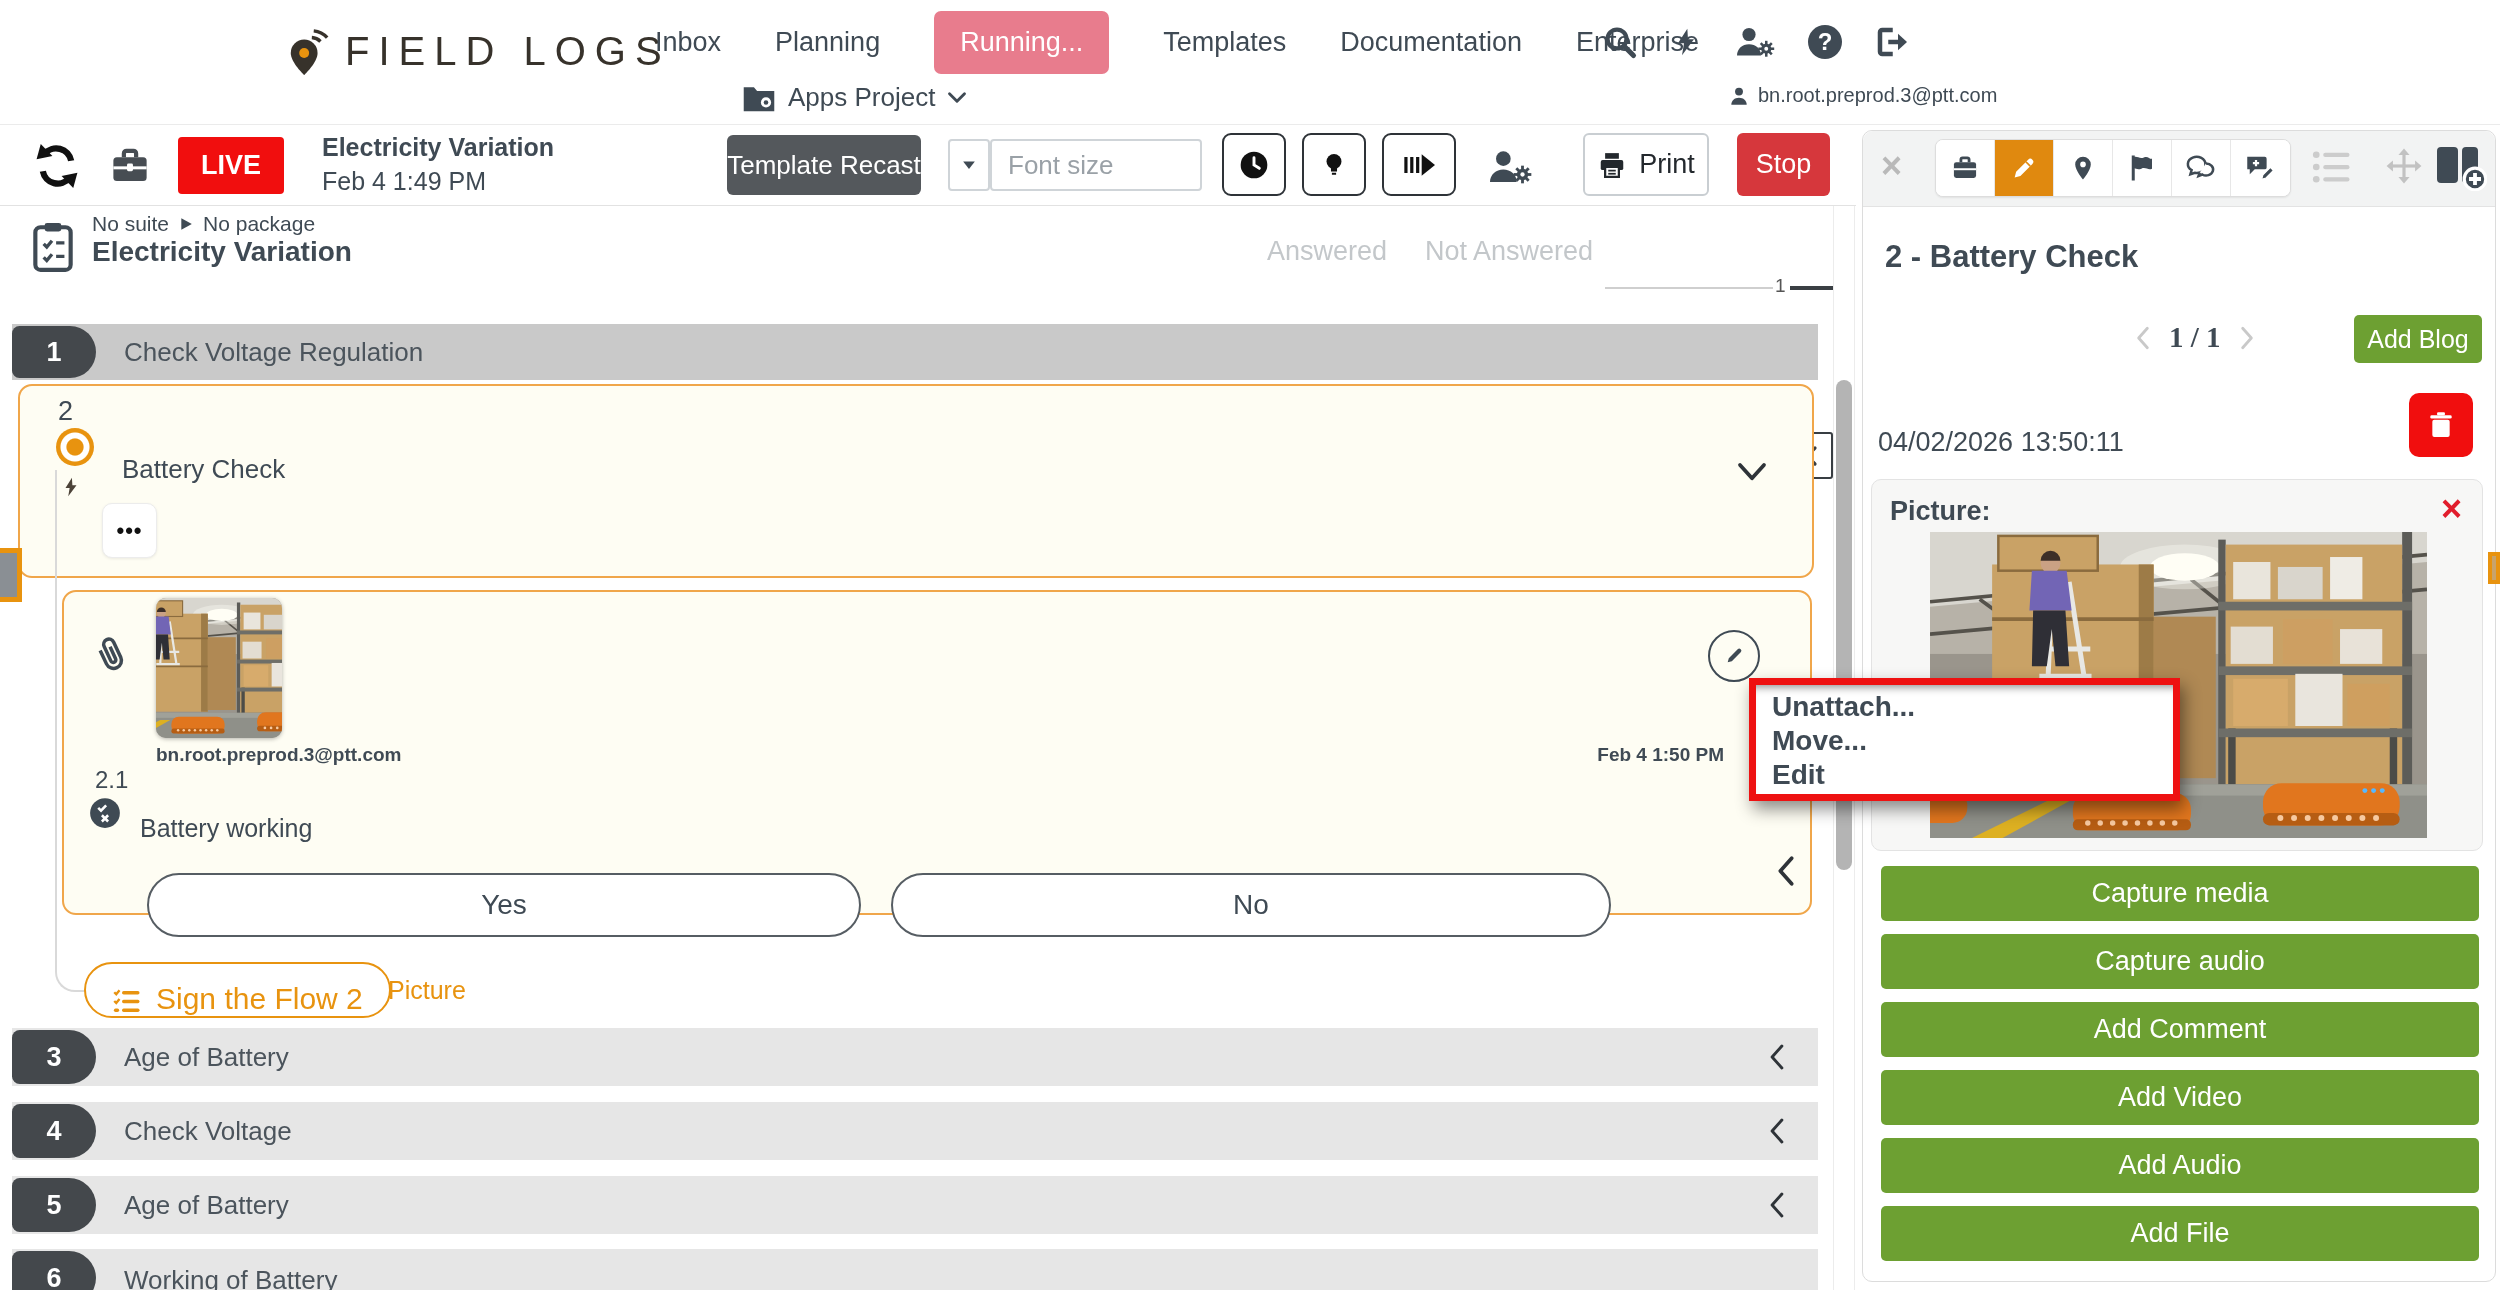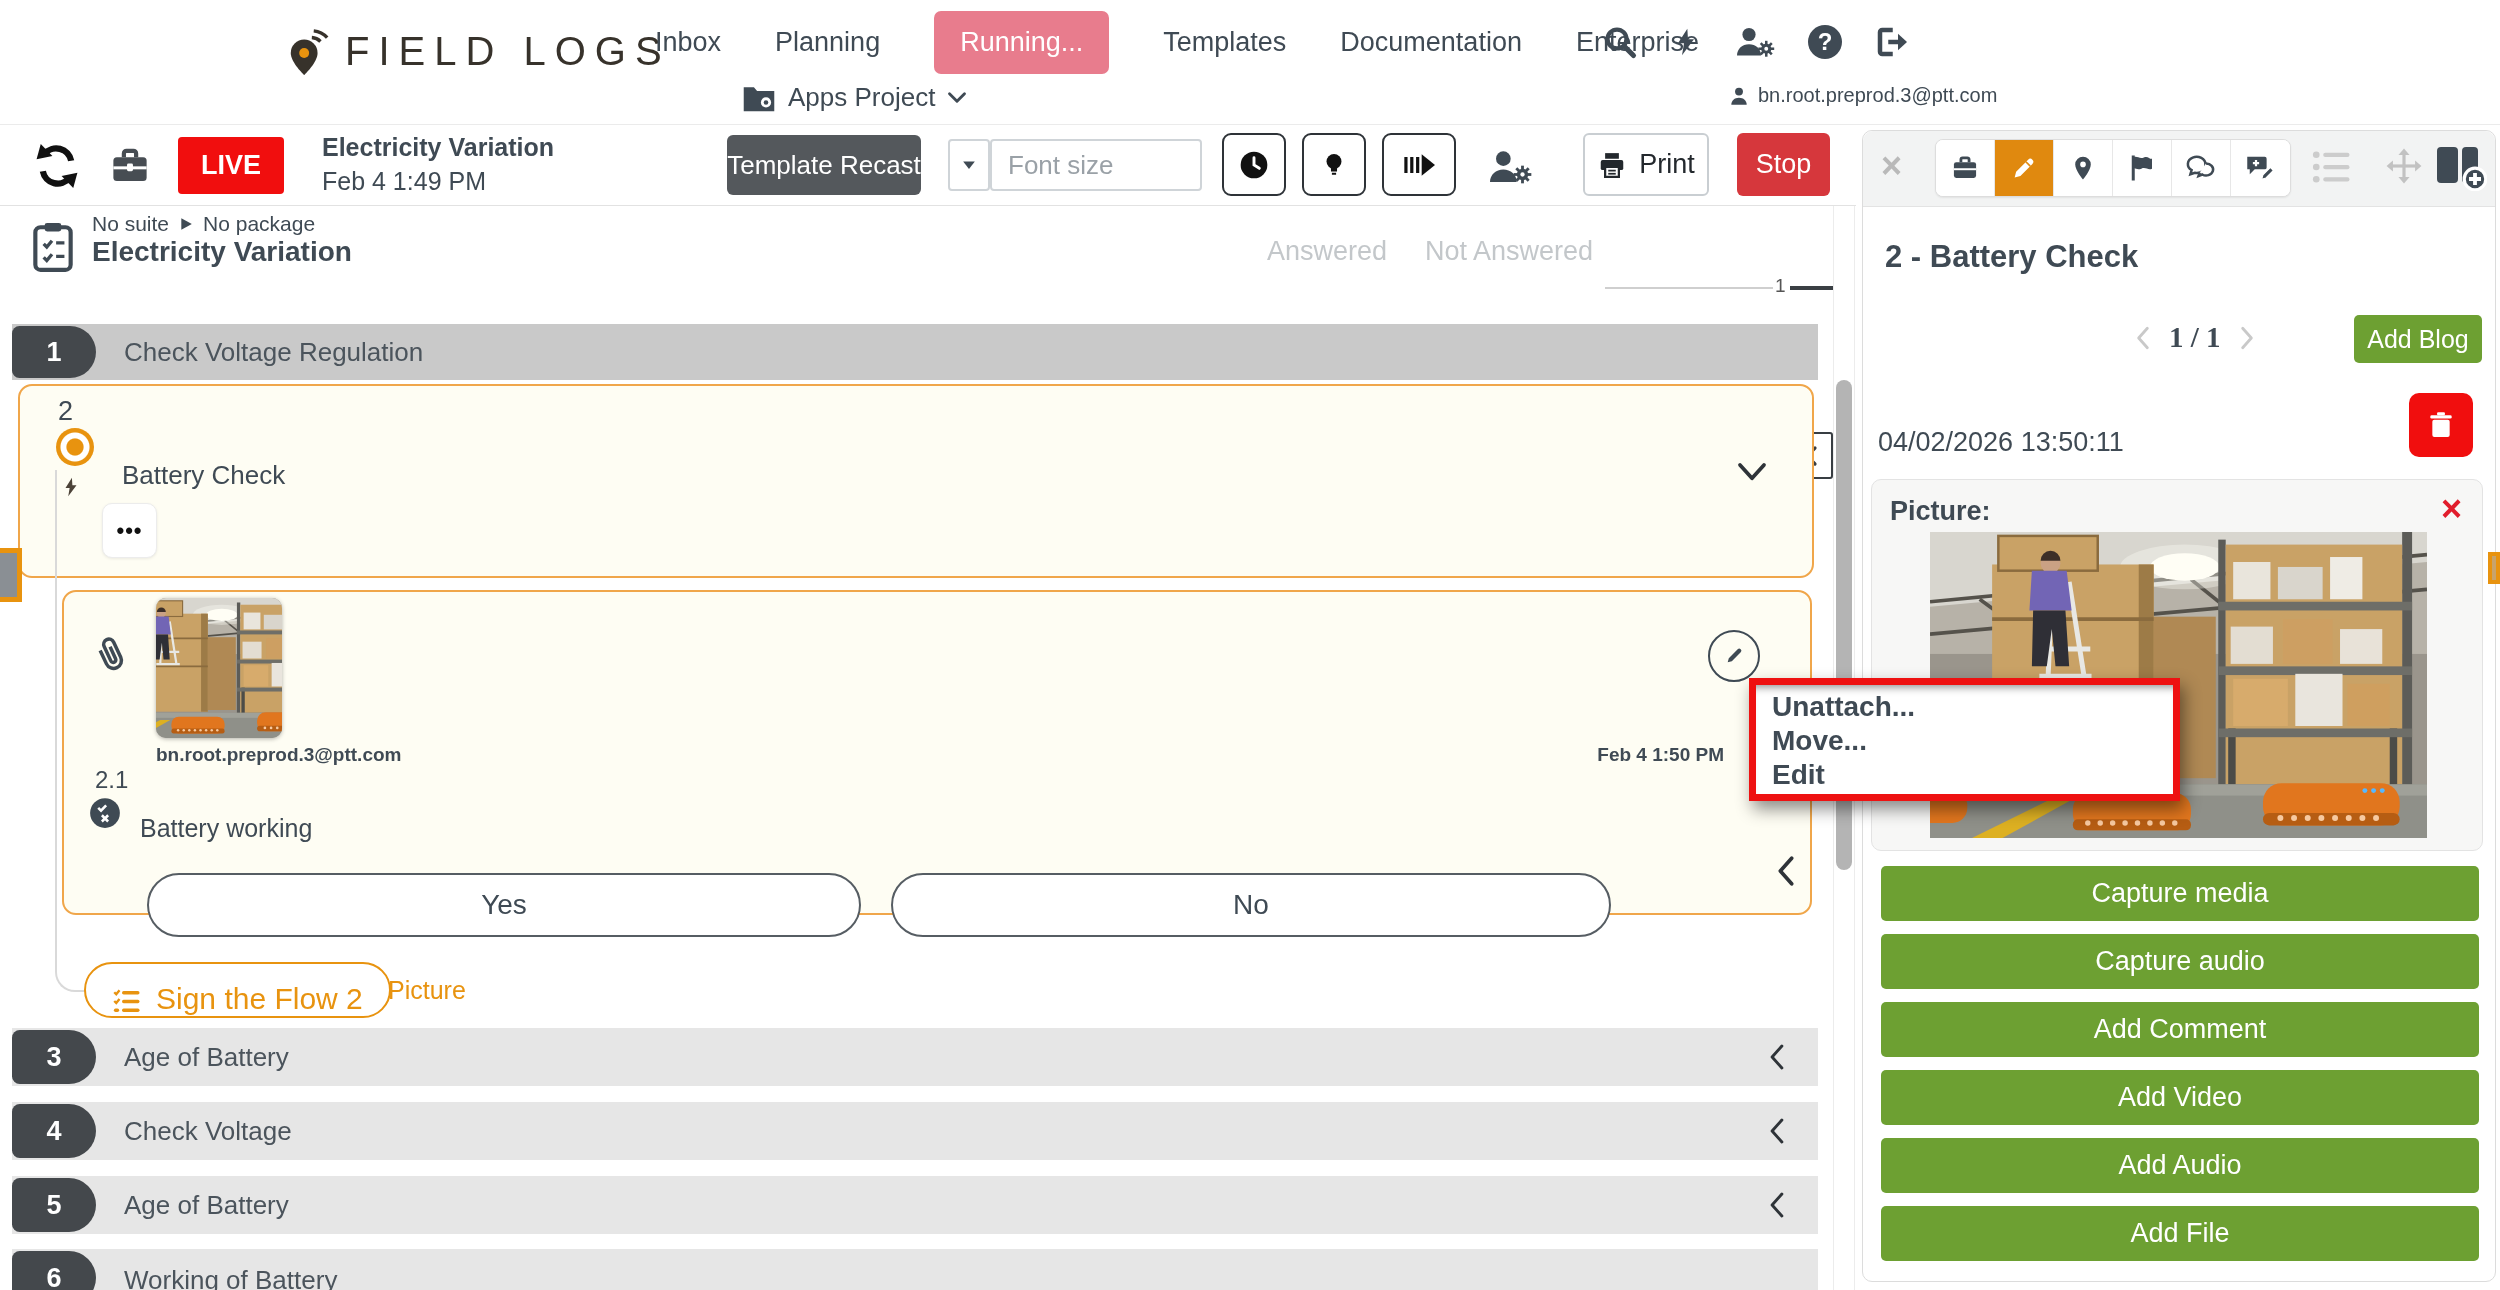--- a/index.html
+++ b/index.html
@@ -444,21 +444,21 @@
     <div class="mini-line-dark" style="top:80px;"></div>
 
     <div class="srow first" style="top:118px;">
       <span class="sbadge">1</span>
       <span class="slabel">Check Voltage Regulation</span>
     </div>
 
     <div class="card1" style="top:178px;">
       <span class="qnum abs" style="left:38px; top:10px;">2</span>
       <span class="dot-ring"></span>
-      <span class="abs" style="left:102px; top:74px; font-size:26px;">Battery Check</span>
+      <span class="abs" style="left:102px; top:68px; font-size:26px;">Battery Check</span>
       <span class="abs" style="left:40px; top:88px; color:#4c4338; z-index:3;">
         <svg class="ic" width="22" height="26" viewBox="0 0 24 24">
             <path d="M13 2 L6 13 h4.5 L9 22 L18 10 h-4.5 Z" fill="currentColor"></path>
           </svg>
       </span>
       <span class="abs" style="right:44px; top:74px; color:#2e3338;">
         <svg class="ic" width="32" height="26" viewBox="0 0 24 18">
             <path d="M3 3 l9 10 9-10" fill="none" stroke="currentColor" stroke-width="2.8" stroke-linecap="round" stroke-linejoin="round"></path>
           </svg>
       </span>

